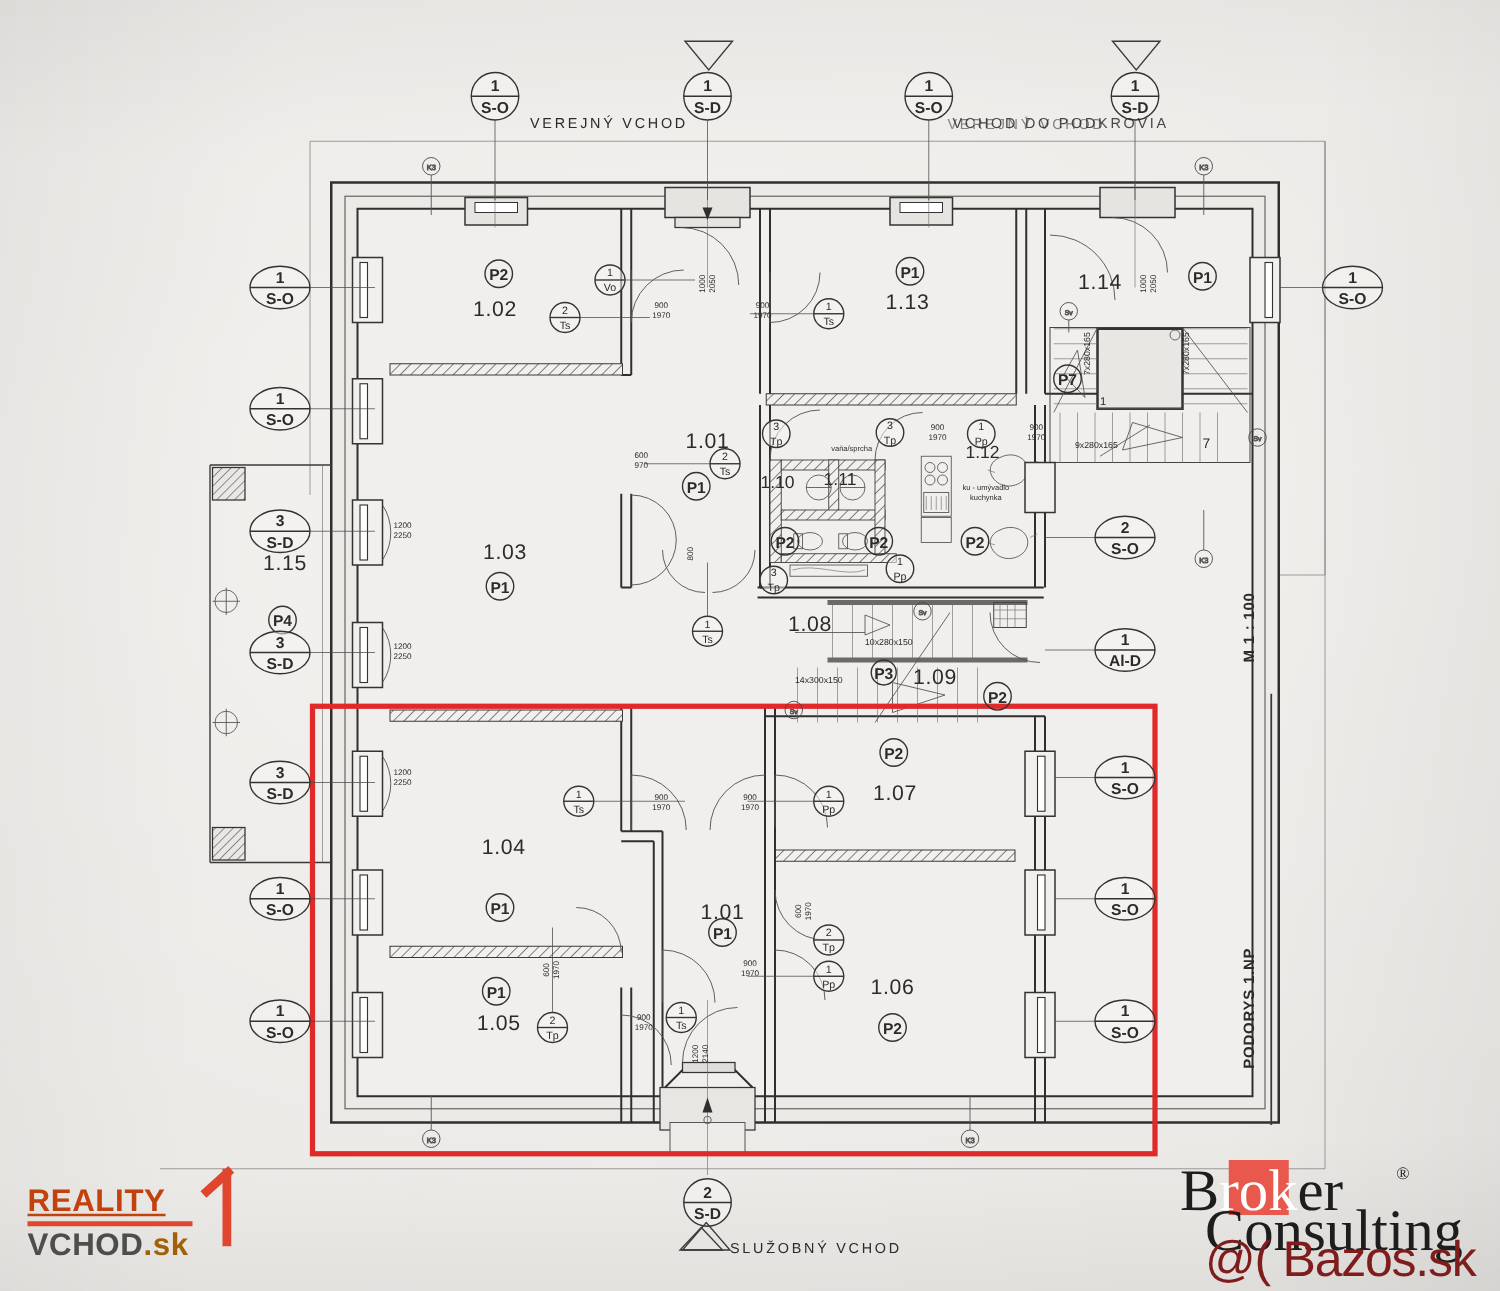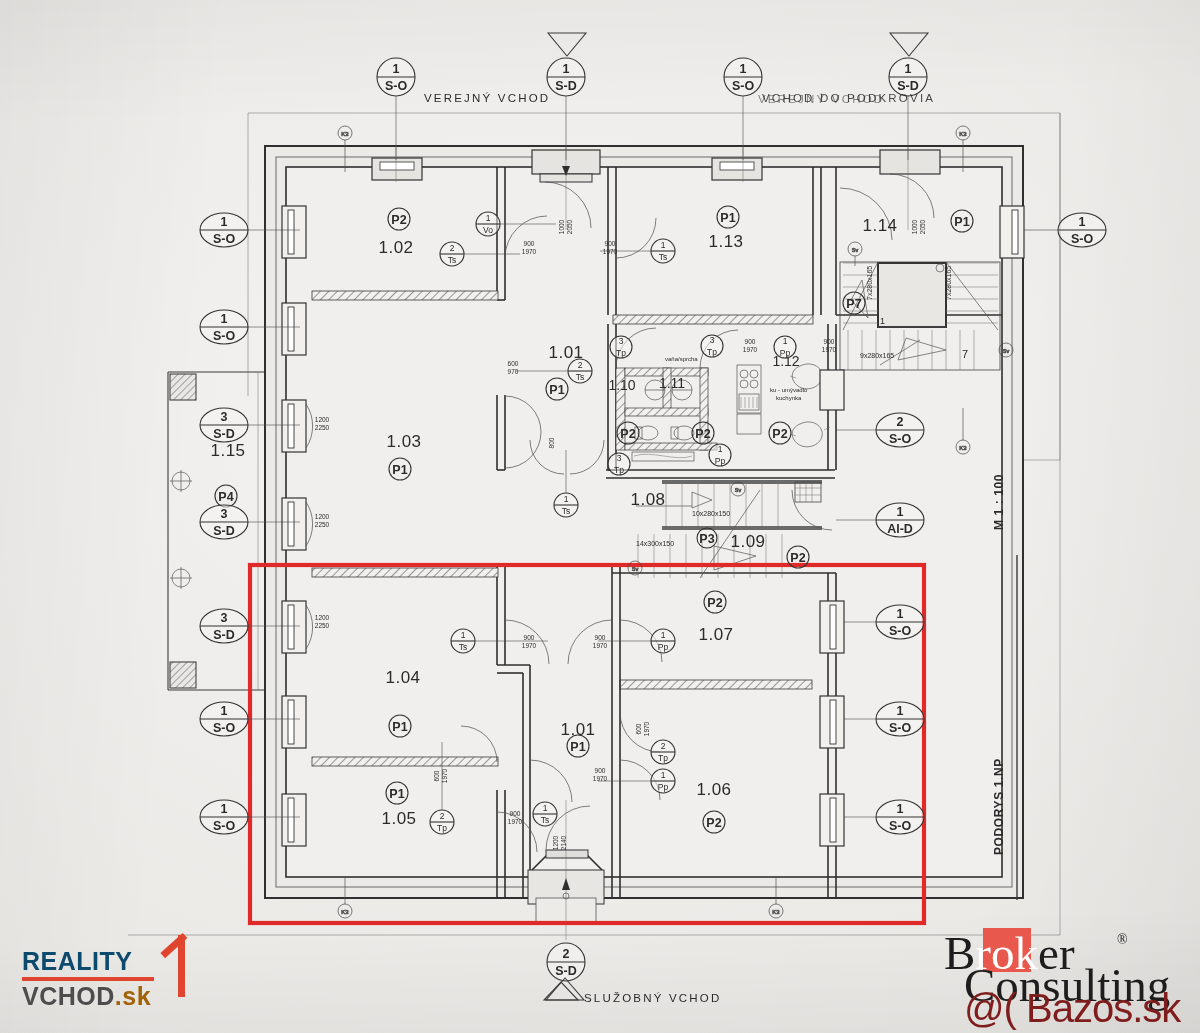--- a/index.html
+++ b/index.html
@@ -41,21 +41,21 @@
   .hair{fill:none;stroke:#6b6b6b;stroke-width:.5;}
   .lead{fill:none;stroke:#4a4a4a;stroke-width:.6;}
   .bub{fill:none;stroke:#333;stroke-width:1.1;}
   .bubfill{fill:rgba(245,244,242,.55);stroke:#333;stroke-width:1.1;}
   .redbox{fill:none;stroke:#e02a2a;stroke-width:4.2;}
   .swing{fill:none;stroke:#555;stroke-width:.75;}
   .blk{fill:#2f2f2f;}
 
   
   #logo-realityspolu{position:absolute;left:22px;top:947px;}
-  #logo-realityspolu .l1{font:700 25px "Liberation Sans",sans-serif;color:#0c4a6e;letter-spacing:.5px;}
+  #logo-realityspolu .l1{font:700 25px "Liberation Sans",sans-serif;color:#c2410c;letter-spacing:.5px;text-decoration:underline;}
   #logo-realityspolu .l2{font:700 25px "Liberation Sans",sans-serif;color:#4d4d4d;letter-spacing:.5px;}
   #logo-realityspolu .sk{color:#a16207;}
   #logo-realityspolu .bar{height:4px;background:#e0452f;width:132px;margin:1px 0 1px 0;}
   #logo-realityspolu .house{position:absolute;left:122px;top:-12px;width:34px;height:62px;
       border-right:7px solid #e0452f;border-top:0;}
   #logo-realityspolu .house:before{content:"";position:absolute;right:-7px;top:-3px;width:30px;height:7px;background:#e0452f;
       transform-origin:right center;transform:rotate(-42deg);}
 
   #logo-broker{position:absolute;left:944px;top:928px;width:240px;height:92px;}
   #logo-broker .red{position:absolute;left:39px;top:0px;width:48px;height:44px;background:#e8584c;}

